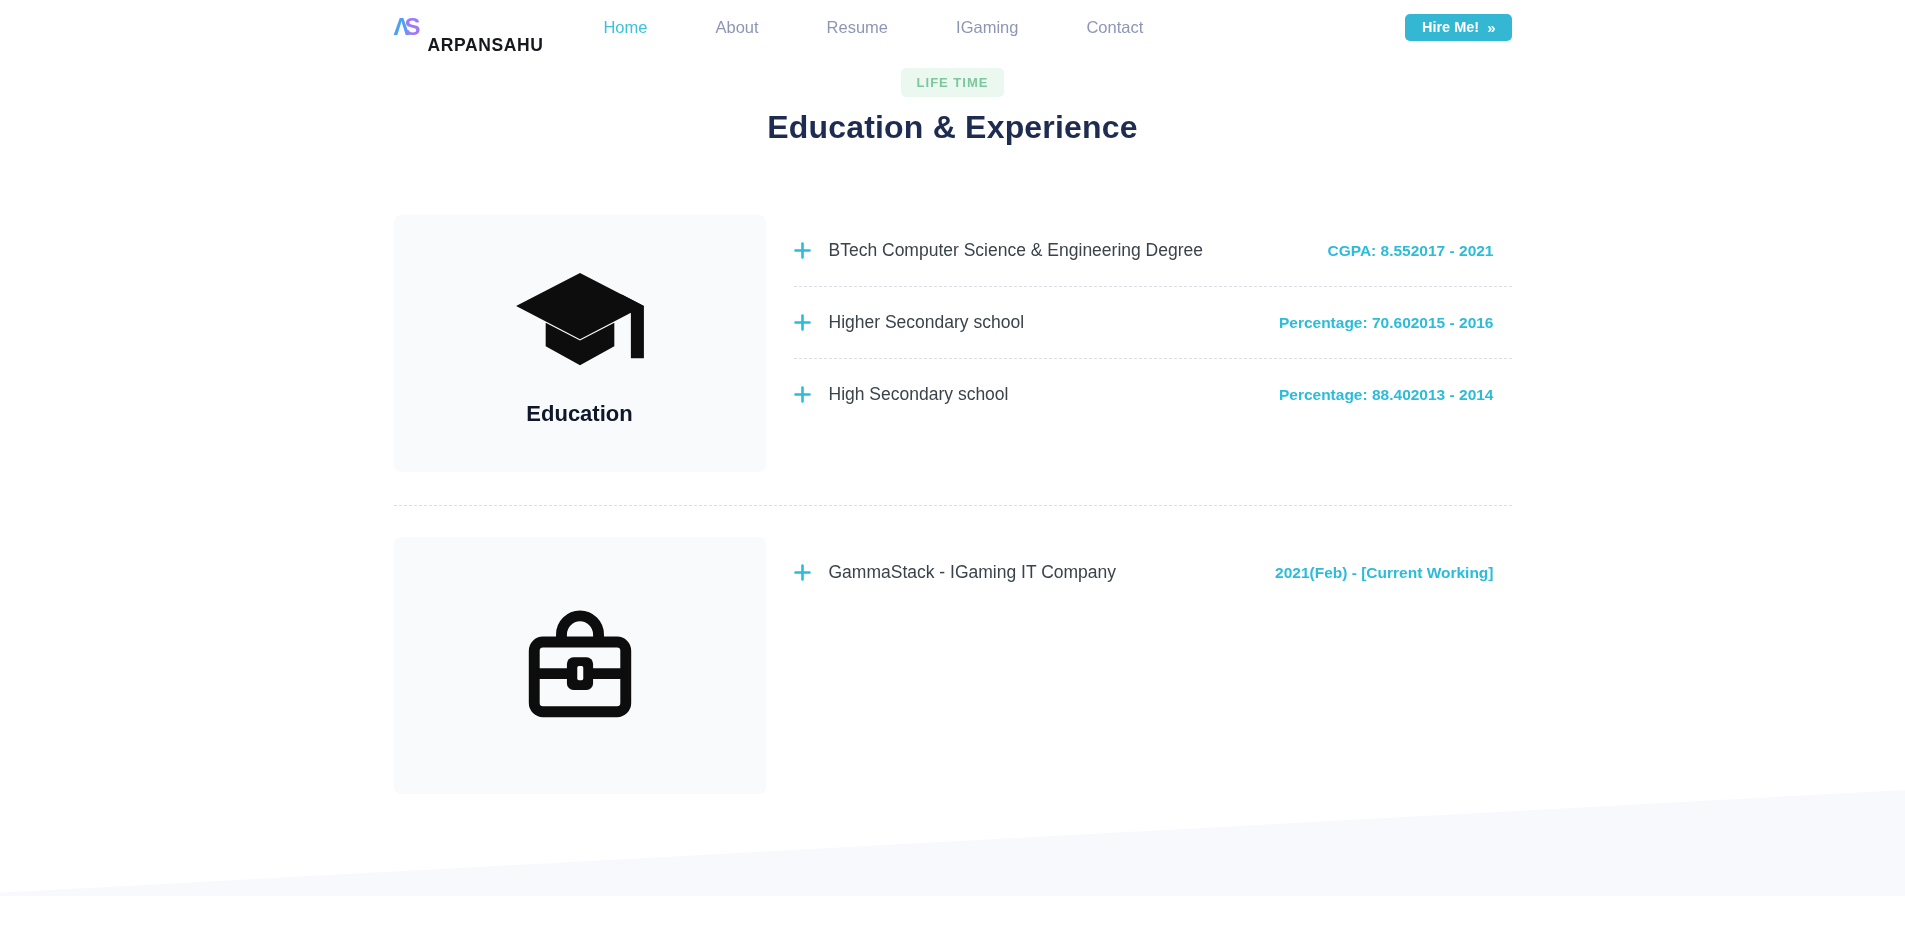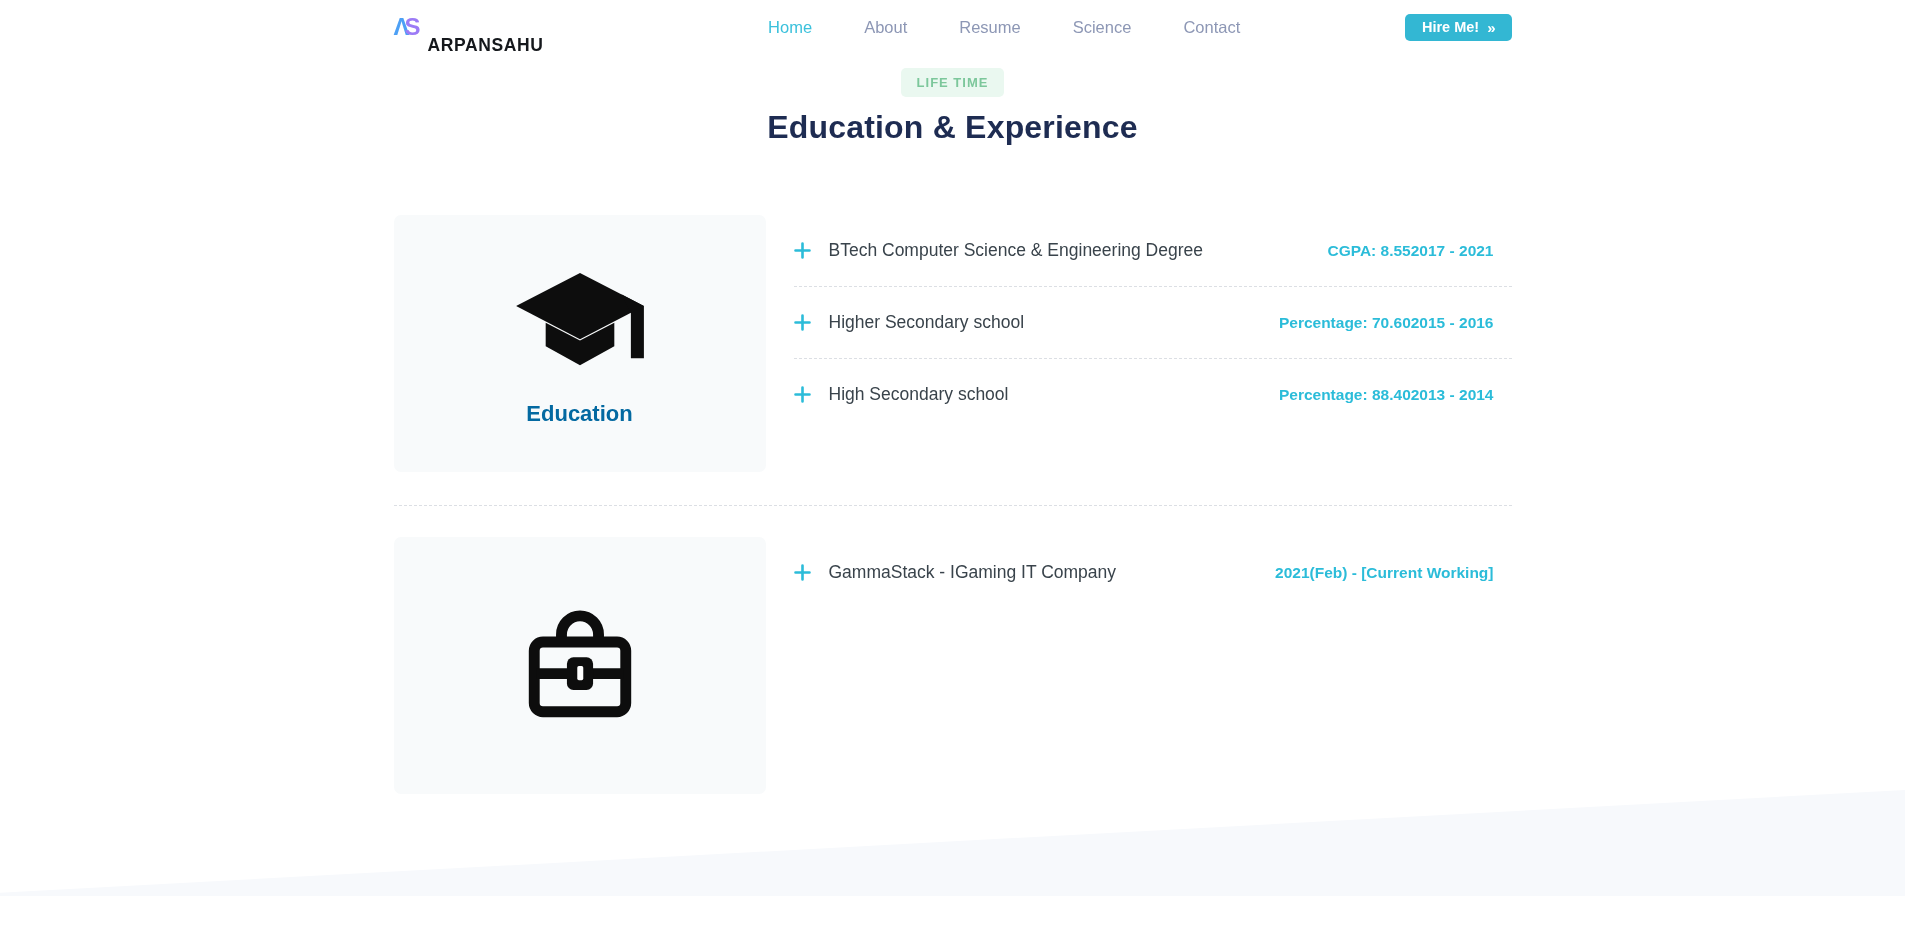--- a/index.html
+++ b/index.html
@@ -8,21 +8,21 @@
 
   
   header { height:54px; display:flex; align-items:center; background:#fff; }
   .header-inner { width:1118px; margin:0 auto; display:flex; align-items:center; }
   .brand { display:flex; align-items:center; gap:9px; cursor:pointer; }
   .logo-mark { font-weight:800; font-size:24px; letter-spacing:-2px; display:flex; }
   .logo-a { color:#4da0f5; }
   .logo-s { color:#9c7bf6; margin-left:-3px; }
   .brand-name { font-weight:800; font-size:17.5px; color:#15181c; letter-spacing:0.6px;margin-top:37px; }
 
-  nav { flex:1; display:flex; justify-content:center; gap:52px; margin-left:60px; }
+  nav { flex:1; display:flex; gap:68px; margin-left:60px; }
   nav a { font-size:16.5px; color:#8d97b5; text-decoration:none; position:relative; }
   nav a.active { color:#3bc1dc; }
   nav a.active::before { content:""; position:absolute; left:-18px; top:-5px; width:46px; height:32px;
                          background:#e0f1f8; border-radius:18px; z-index:-1; }
 
   .hire-btn { background:#33b7d3; color:#fff; border:none; border-radius:5px;
               padding:5px 17px; font-size:14.5px; font-weight:600; cursor:pointer;
               display:flex; align-items:center; gap:8px; font-family:inherit; }
   .hire-btn .chev { font-size:15px; letter-spacing:-1px; }
 
@@ -31,21 +31,21 @@
   .badge { display:inline-block; background:#eaf8f0; color:#7cc79b; font-size:13px;
            font-weight:600; letter-spacing:1px; padding:7px 16px; border-radius:5px; }
   h1 { margin-top:12px; font-size:32px; font-weight:600; color:#1e2c52; letter-spacing:0.2px; }
 
   
   .container { width:1118px; margin:69px auto 0; }
   .block { display:flex; align-items:flex-start; }
   .card { width:372px; height:257px; background:#f8fafb; border-radius:7px; flex:none;
           display:flex; flex-direction:column; align-items:center; justify-content:center; }
   .card svg { display:block; }
-  .card-label { margin-top:12px; font-size:22px; font-weight:600; color:#0369a1; }
+  .card-label { margin-top:12px; font-size:22px; font-weight:600; color:#0f172a; }
 
   .rows { flex:1; margin-left:28px; }
   .row { display:flex; align-items:center; padding:25px 18px 25px 0; }
   .rows.bordered .row:not(:last-child) { border-bottom:1px dashed #dcdfe4; }
   .plus { margin-right:18px; display:flex; align-items:center; }
   .row .title { font-size:17.5px; color:#39434b; }
   .row .metric { flex:1; text-align:right; font-size:15.5px; font-weight:600; color:#2bbcd9; }
   .row .spacer { flex:1; }
   .row .period { font-size:15.5px; font-weight:600; color:#2bbcd9; }
 
@@ -65,21 +65,21 @@
       <span class="logo-mark">
           <span class="logo-a">Λ</span>
           <span class="logo-s">S</span>
         </span>
       <span class="brand-name">ARPANSAHU</span>
     </div>
     <nav>
       <a href="#" class="active">Home</a>
       <a href="#">About</a>
       <a href="#">Resume</a>
-      <a href="#">Science</a>
+      <a href="#">IGaming</a>
       <a href="#">Contact</a>
     </nav>
     <button class="hire-btn">
       <span>Hire Me!</span>
       <span class="chev">»</span>
     </button>
   </div>
 </header>
 
 <div class="section-head">

